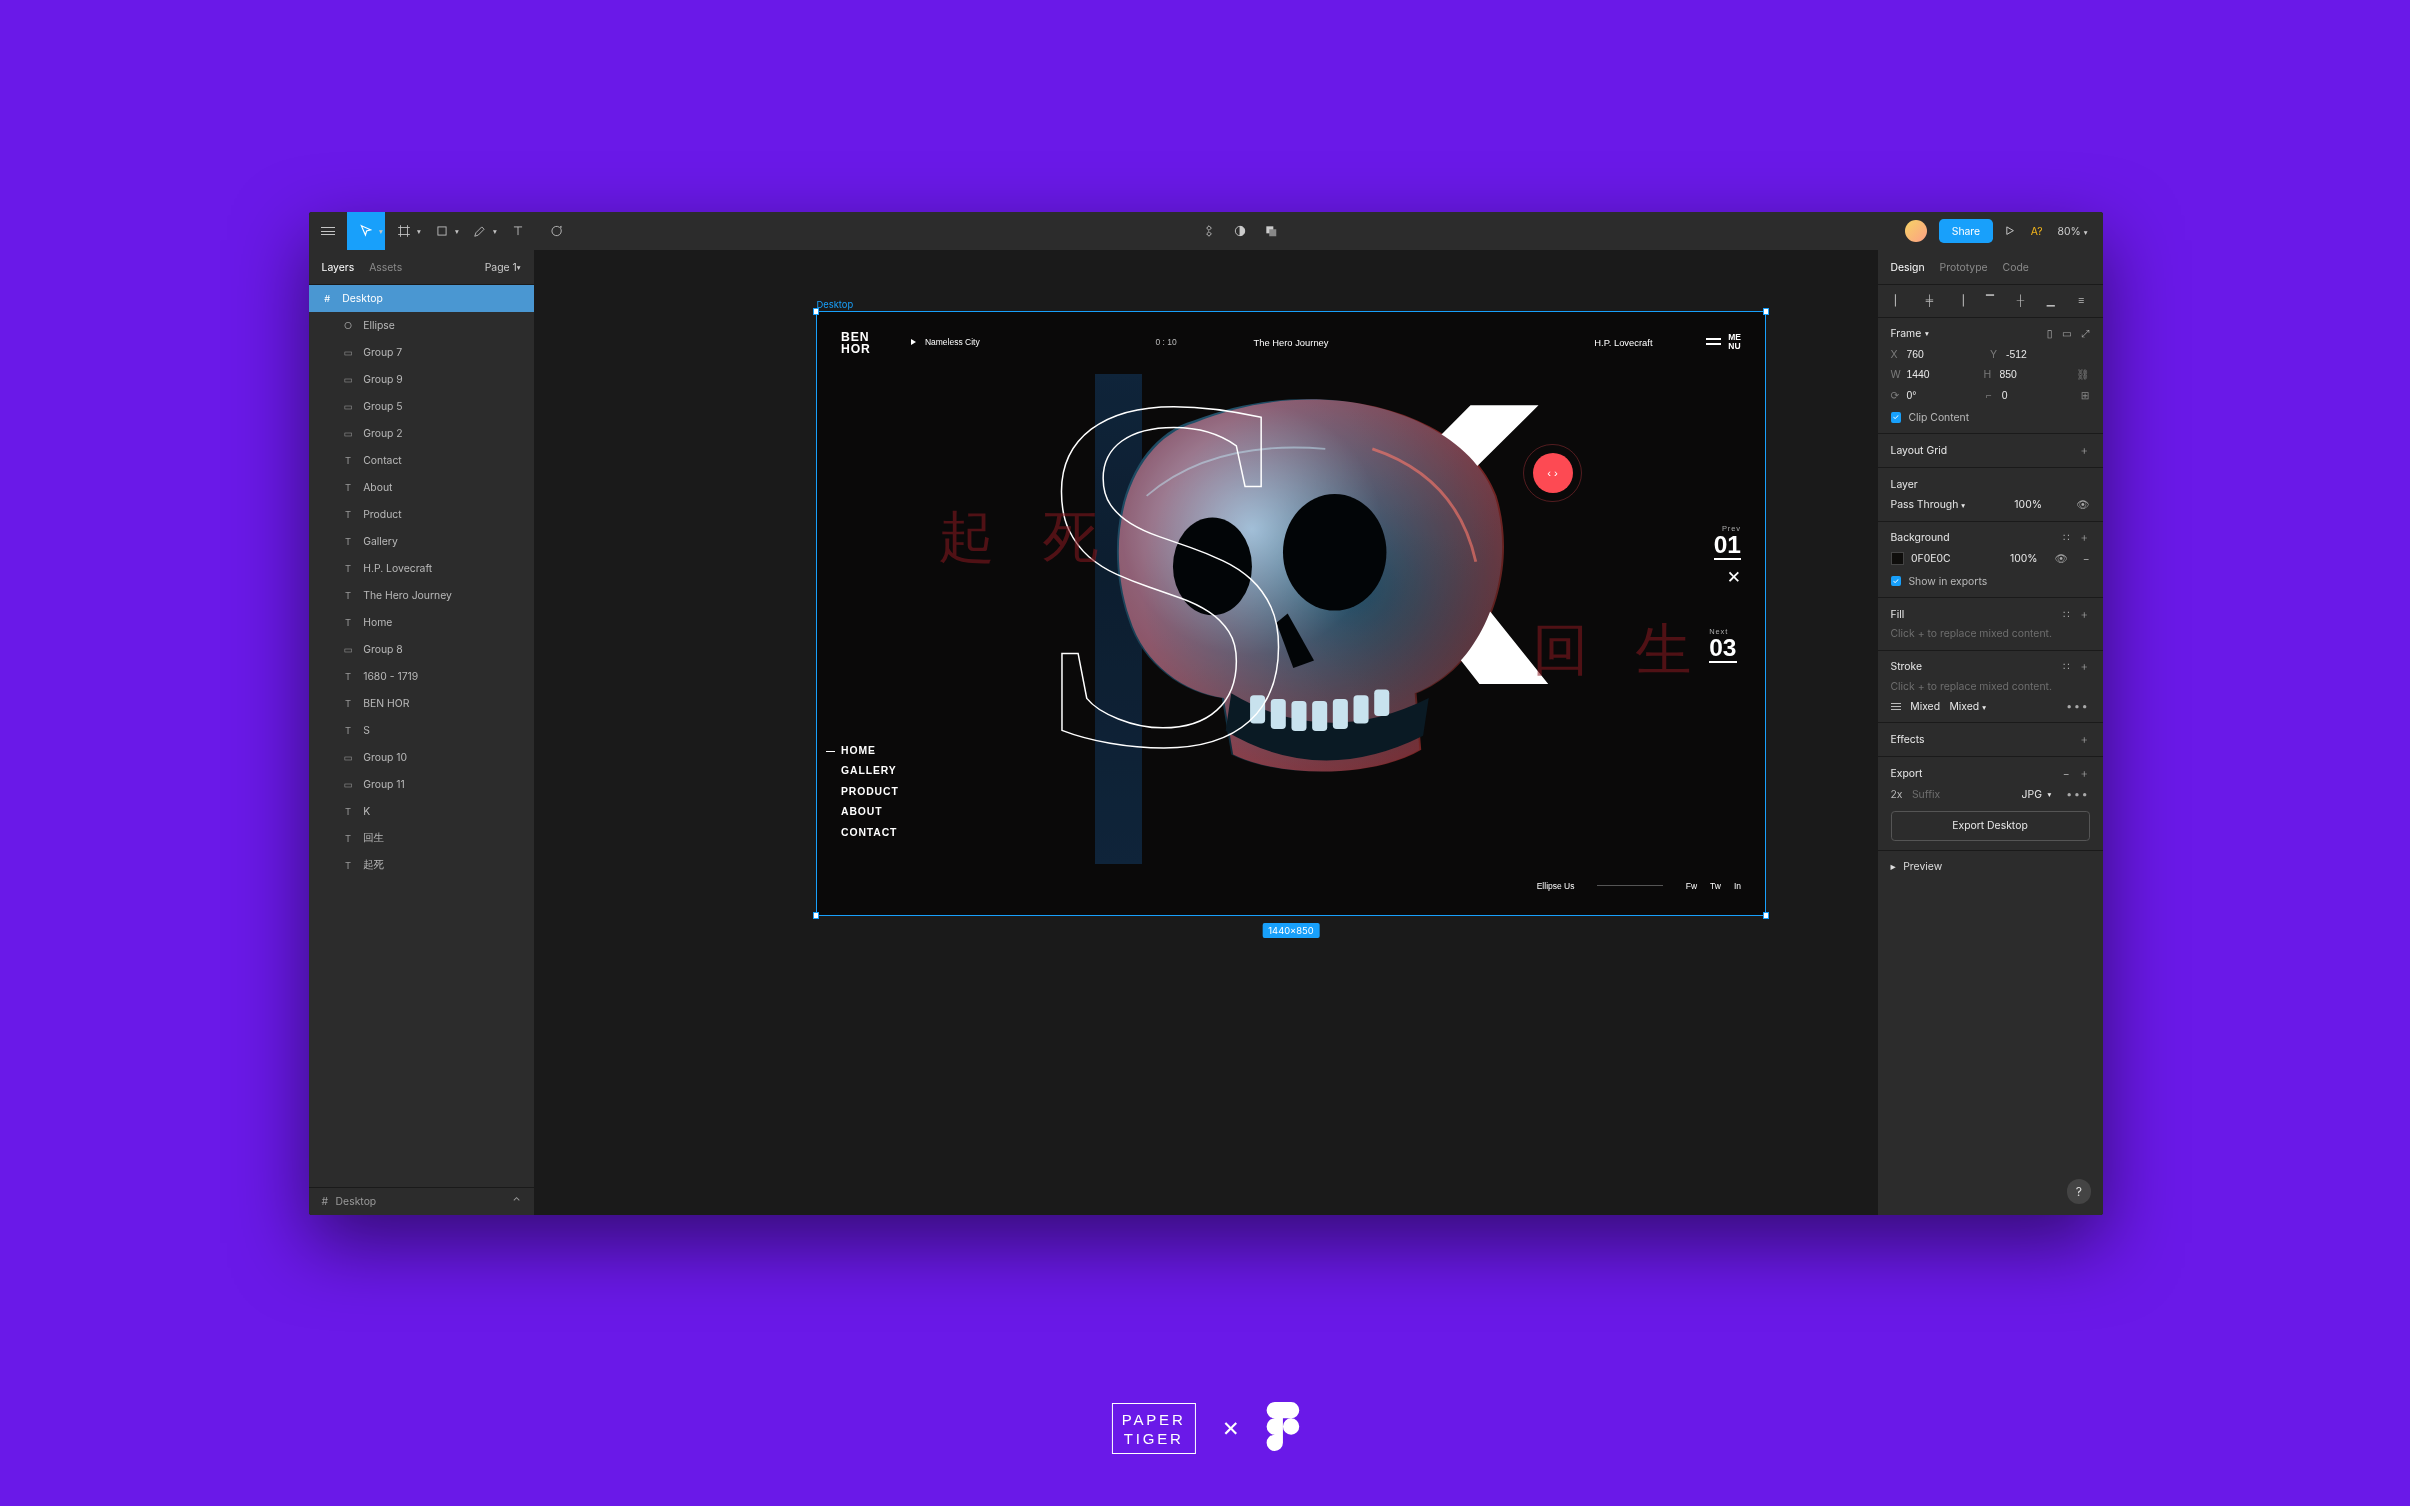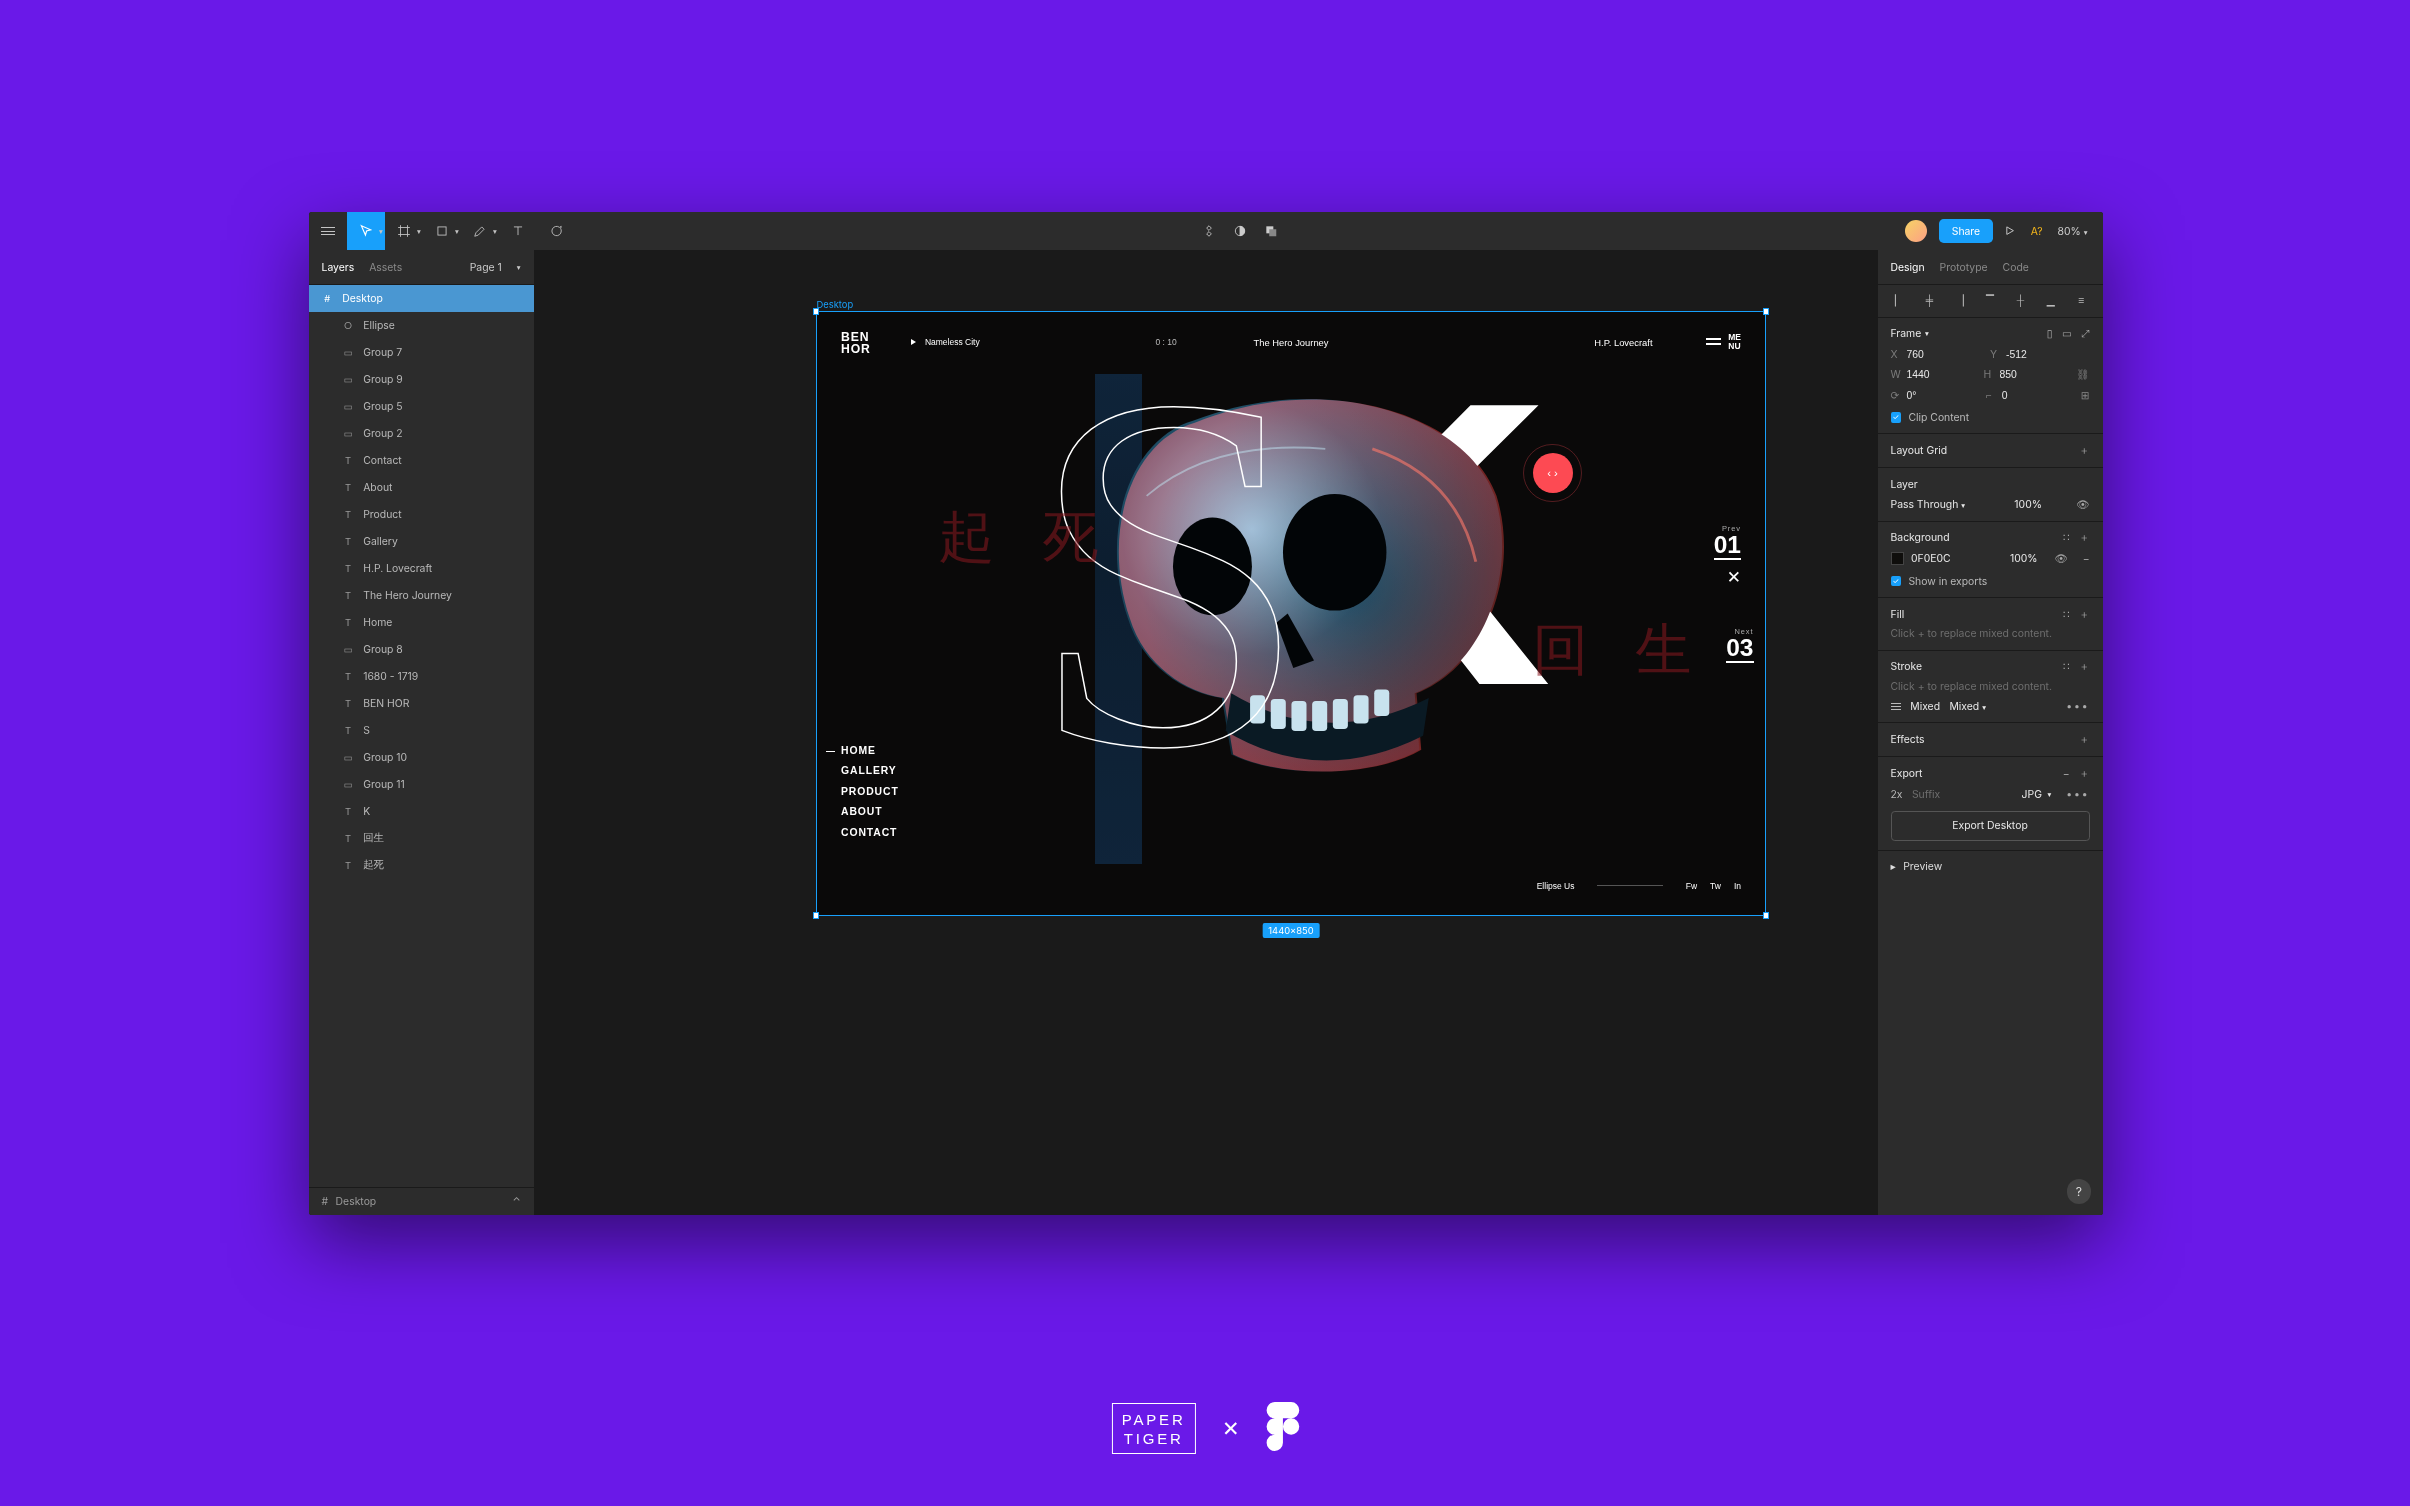--- a/index.html
+++ b/index.html
@@ -64,21 +64,21 @@
 .main-row { flex: 1; display: flex; min-height:0; }
 
 
 .left-panel {
   width: 226px; background:#2c2c2c; display:flex; flex-direction:column;
   border-right:0.9px solid #1a1a1a; font-size:10.4px; color:#b9b9b9;
 }
 .lp-tabs { display:flex; align-items:center; height:34px; padding:0 13px; gap:15px; }
 .lp-tabs .tab { cursor:pointer; color:#8a8a8a; }
 .lp-tabs .tab.active { color:#fff; }
-.lp-tabs .page-sel { margin-left:auto; color:#ccc; display:flex; align-items:center; gap:15px; }
+.lp-tabs .page-sel { margin-left:auto; color:#ccc; display:flex; align-items:center; gap:0; }
 .lp-sep { height:0.9px; background:#1a1a1a; }
 .layer-tree { flex:1; overflow:auto; }
 .layer {
   display:flex; align-items:center; height:27px; padding-left:13px; gap:9.4px;
   cursor:pointer;
 }
 .layer.selected { background:#4a97d2; color:#fff; }
 .layer .licon { width:11.3px; display:flex; justify-content:center; color:#9a9a9a; font-size:9.4px;}
 .layer.selected .licon { color:#fff; }
 .layer.child { padding-left:34px; }
@@ -150,21 +150,21 @@
 .kanji.k4{left:819px; top:301px;}
 .disc{
   position:absolute; left:716px; top:141px; width:40px; height:40px; border-radius:50%;
   background:#fd4a53; display:flex;align-items:center;justify-content:center;color:#fff;font-size:11.3px;
 }
 .disc::before{content:"";position:absolute;inset:-9.4px;border:0.9px solid #fd4a53;border-radius:50%;opacity:.3;}
 .pager{ position:absolute; right:24.5px; top:212px; text-align:right; }
 .pager .lbl{font-size:7.5px;color:#aaa; letter-spacing:0.9px;}
 .pager .num{font-size:24.5px;font-weight:700;border-bottom:2.8px solid #fff; display:inline-block; line-height:1; font-family:"Arial Narrow",Arial;}
 .pager .xmark{font-size:17px;margin-top:7.5px;}
-.pager2{ position:absolute; right:12px; top:315px; text-align:right; }
+.pager2{ position:absolute; right:29px; top:315px; }
 .pager2 .lbl{font-size:7.5px;color:#aaa;letter-spacing:0.9px;}
 .pager2 .num{font-size:24.5px;font-weight:700;border-bottom:2.8px solid #fff;display:inline-block;line-height:1;font-family:"Arial Narrow",Arial;}
 .side-nav{position:absolute; left:24.5px; top:433px; font-size:10.4px; letter-spacing:0.9px; font-weight:600;}
 .side-nav div{margin-bottom:9.4px;position:relative;}
 .side-nav div:first-child::before{content:"";position:absolute;left:-15px;top:5.6px;width:9.4px;height:1.9px;background:#fff;}
 .follow{position:absolute; right:24.5px; bottom:24.5px; font-size:8.5px; display:flex;align-items:center;gap:22.6px;}
 .follow .line{width:66px;height:0.9px;background:#555;}
 .social{display:flex;gap:13px;}
 
 

